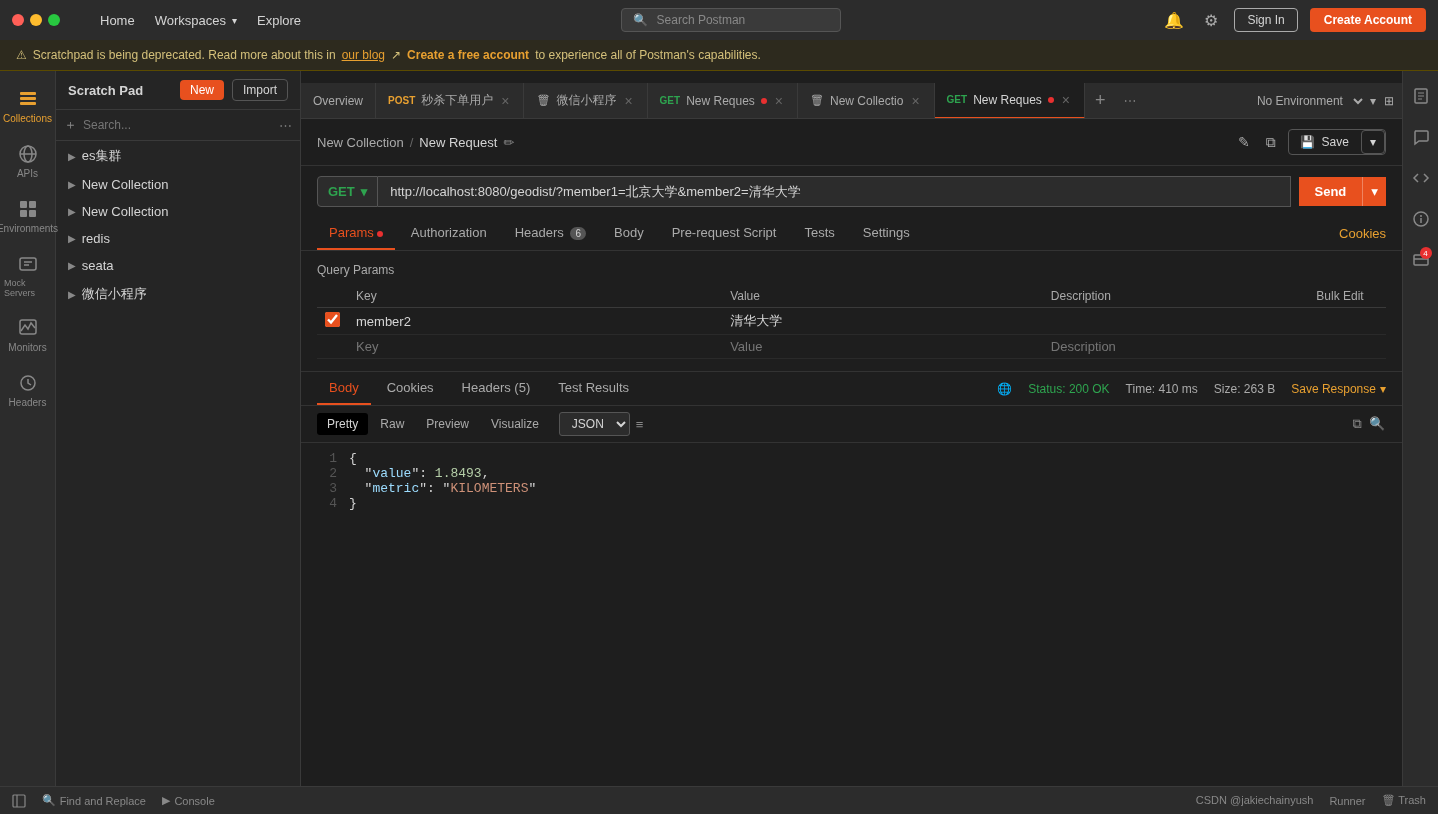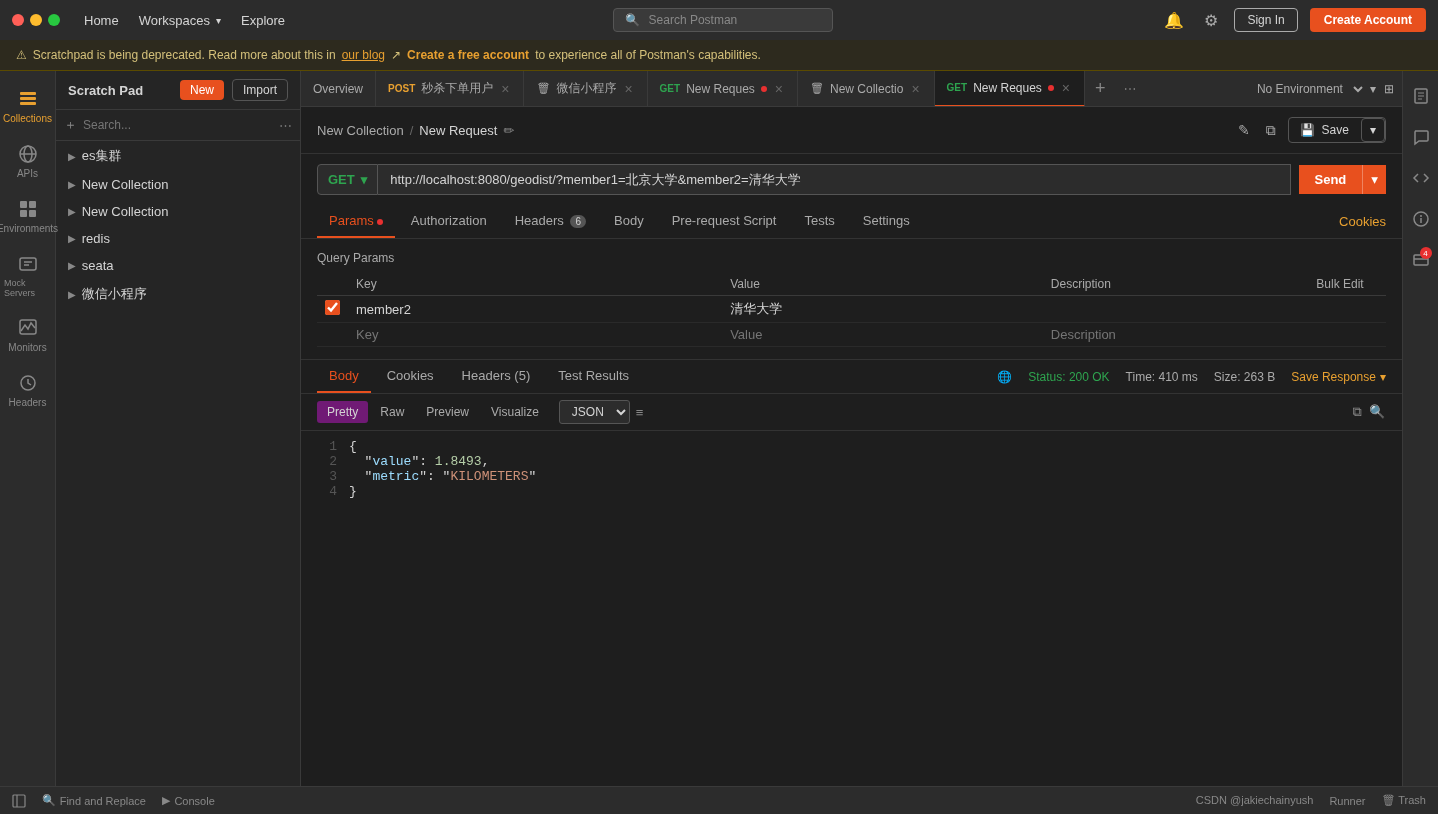--- a/index.html
+++ b/index.html
@@ -5,21 +5,21 @@
     * { box-sizing: border-box; margin: 0; padding: 0; }
     body { font-family: -apple-system, BlinkMacSystemFont, 'Segoe UI', sans-serif; font-size: 13px; background: #1e1e1e; color: #d4d4d4; height: 814px; overflow: hidden; display: flex; flex-direction: column; }
 
     
     .titlebar { display: flex; align-items: center; height: 40px; background: #2c2c2c; padding: 0 12px; gap: 16px; -webkit-app-region: drag; }
     .traffic-lights { display: flex; gap: 6px; align-items: center; }
     .traffic-light { width: 12px; height: 12px; border-radius: 50%; }
     .tl-red { background: #ff5f57; }
     .tl-yellow { background: #febc2e; }
     .tl-green { background: #28c840; }
-    .nav-links { display: flex; gap: 20px; align-items: center; margin-left: 8px; }
+    .nav-links { display: flex; gap: 20px; align-items: center; margin-left: 24px; }
     .nav-link { color: #d4d4d4; cursor: pointer; font-size: 13px; }
     .nav-workspaces { display: flex; align-items: center; gap: 4px; }
     .search-bar { flex: 1; display: flex; justify-content: center; }
     .search-input { background: #3a3a3a; border: 1px solid #555; border-radius: 4px; color: #aaa; padding: 4px 12px; width: 220px; font-size: 12px; display: flex; align-items: center; gap: 8px; cursor: pointer; }
     .titlebar-actions { display: flex; align-items: center; gap: 12px; margin-left: auto; }
     .btn-sign-in { background: none; border: 1px solid #aaa; color: #d4d4d4; padding: 4px 12px; border-radius: 4px; cursor: pointer; font-size: 12px; }
     .btn-create-account { background: #e8501e; border: none; color: #fff; padding: 5px 14px; border-radius: 4px; cursor: pointer; font-size: 12px; font-weight: 600; }
     .icon-btn { background: none; border: none; color: #aaa; cursor: pointer; font-size: 16px; padding: 4px; }
 
     
@@ -44,21 +44,21 @@
     .panel-btn-outline { background: none; border: 1px solid #555; color: #d4d4d4; padding: 3px 10px; border-radius: 4px; cursor: pointer; font-size: 12px; }
     .collections-toolbar { display: flex; align-items: center; padding: 6px 8px; gap: 6px; border-bottom: 1px solid #3a3a3a; }
     .search-coll { flex: 1; background: transparent; border: none; color: #aaa; font-size: 12px; outline: none; }
     .collections-list { flex: 1; overflow-y: auto; }
     .coll-item { display: flex; align-items: center; padding: 6px 12px; cursor: pointer; gap: 6px; }
     .coll-arrow { color: #888; font-size: 10px; }
     .coll-name { font-size: 13px; color: #d4d4d4; }
 
     
     .content-area { flex: 1; display: flex; flex-direction: column; overflow: hidden; }
-    .tabs-bar { display: flex; align-items: center; background: #2c2c2c; border-bottom: 1px solid #3a3a3a; overflow-x: auto; height: 36px; }
+    .tabs-bar { display: flex; align-items: center; background: #2c2c2c; border-bottom: 1px solid #3a3a3a; overflow-x: auto; height: 36px; margin-top: 12px; }
     .tab { display: flex; align-items: center; padding: 0 12px; height: 36px; border-right: 1px solid #3a3a3a; cursor: pointer; gap: 6px; white-space: nowrap; font-size: 12px; color: #aaa; min-width: 0; flex-shrink: 0; }
     .tab.active { background: #1e1e1e; color: #d4d4d4; border-bottom: 2px solid #e8501e; }
     .tab-method { font-size: 10px; font-weight: 700; }
     .tab-method.post { color: #e8a030; }
     .tab-method.get { color: #2ea44f; }
     .tab-dot { width: 6px; height: 6px; border-radius: 50%; background: #e83030; }
     .tab-close { color: #666; font-size: 14px; padding: 0 2px; }
     .tabs-add { padding: 0 10px; color: #888; font-size: 18px; cursor: pointer; }
     .tabs-more { padding: 0 8px; color: #888; cursor: pointer; }
     .tabs-env { margin-left: auto; display: flex; align-items: center; padding: 0 8px; gap: 4px; color: #aaa; font-size: 12px; }
@@ -111,21 +111,21 @@
     .res-tabs-bar { display: flex; align-items: center; padding: 0 16px; border-bottom: 1px solid #333; gap: 4px; }
     .res-tab { padding: 8px 12px; color: #aaa; cursor: pointer; font-size: 13px; border-bottom: 2px solid transparent; }
     .res-tab.active { color: #e8501e; border-bottom-color: #e8501e; }
     .res-status { margin-left: auto; display: flex; align-items: center; gap: 16px; font-size: 12px; color: #aaa; }
     .status-ok { color: #2ea44f; }
     .save-resp-btn { color: #e8a030; cursor: pointer; font-size: 12px; display: flex; align-items: center; gap: 4px; }
 
     
     .code-tabs { display: flex; align-items: center; padding: 6px 16px; gap: 2px; border-bottom: 1px solid #333; }
     .code-tab { padding: 4px 10px; color: #aaa; cursor: pointer; font-size: 12px; border-radius: 3px; }
-    .code-tab.active { background: #701a75; color: #d4d4d4; }
+    .code-tab.active { background: #000000; color: #d4d4d4; }
     .json-select { background: #2c2c2c; border: 1px solid #555; color: #d4d4d4; padding: 3px 8px; border-radius: 3px; font-size: 12px; margin-left: 8px; }
     .code-actions { margin-left: auto; display: flex; gap: 8px; }
     .code-area { flex: 1; overflow: auto; padding: 8px 16px; font-family: 'Courier New', monospace; font-size: 13px; background: #1e1e1e; }
     .line { display: flex; gap: 12px; }
     .line-num { color: #555; min-width: 20px; text-align: right; user-select: none; }
     .line-content { color: #d4d4d4; }
     .key-str { color: #9cdcfe; }
     .val-num { color: #b5cea8; }
     .val-str { color: #ce9178; }
     .punc { color: #d4d4d4; }

